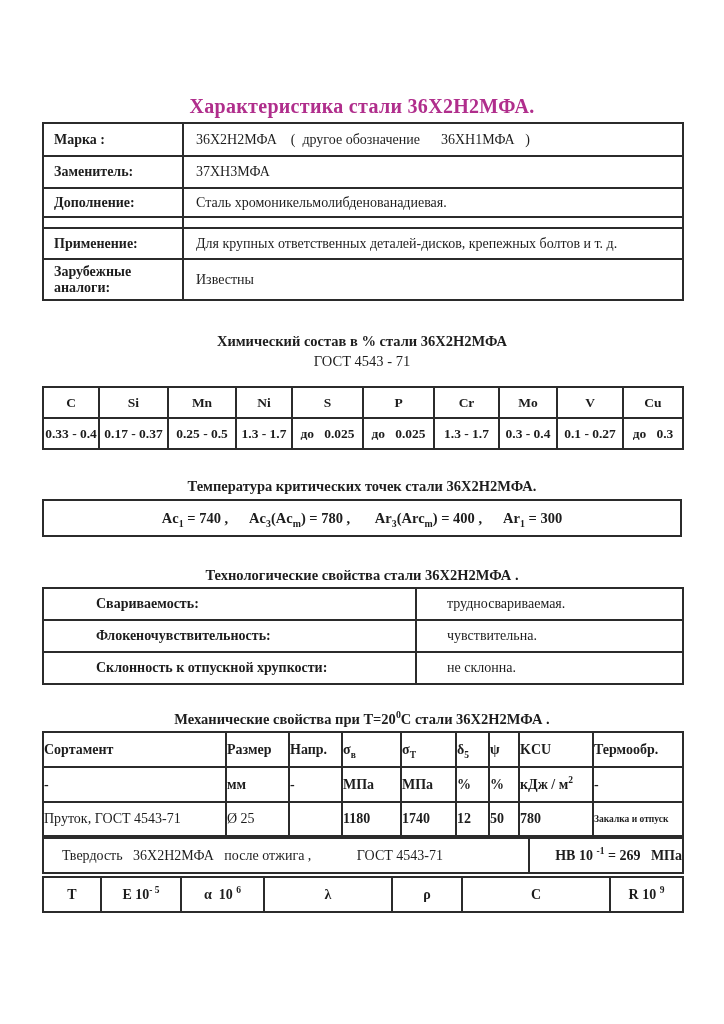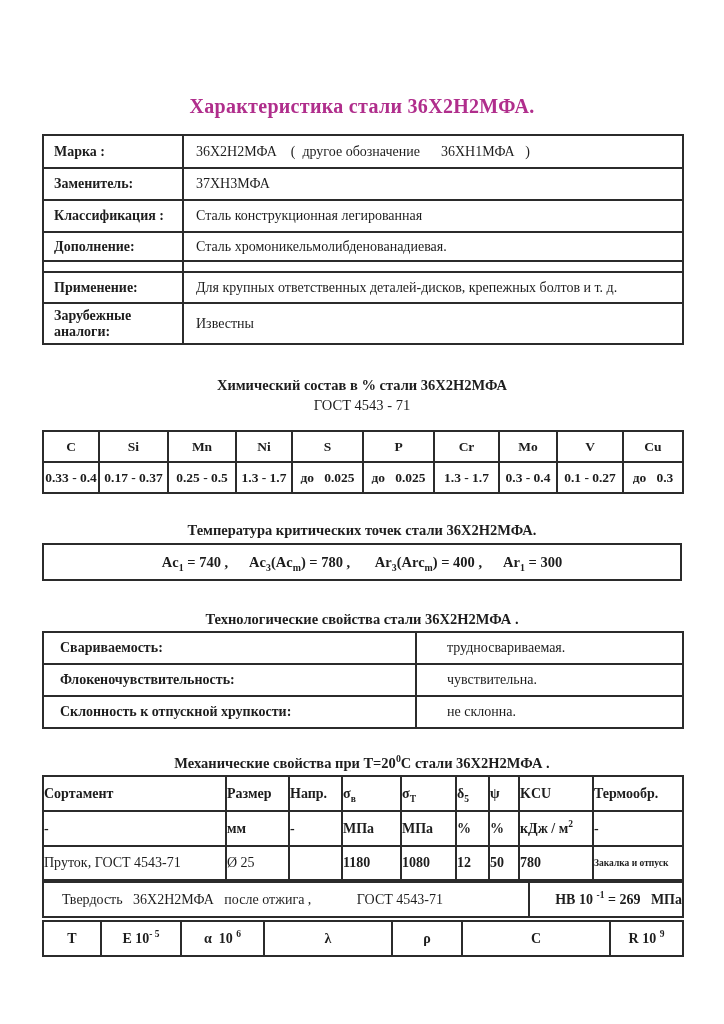--- a/index.html
+++ b/index.html
@@ -16,21 +16,21 @@
 
   table { border-collapse:collapse; width:640px; table-layout:fixed; }
   td {
     border:2px solid #2b2b2b; font-size:14px; vertical-align:middle;
     padding:0; overflow:hidden;
   }
   sup { font-size:68%; vertical-align:super; line-height:0; font-weight:bold; }
   sub { font-size:68%; vertical-align:sub;  line-height:0; font-weight:bold; }
 
   
-  .info { margin-top:16px;border-radius:10px; }
+  .info { margin-top:4px;border-radius:10px; }
   .info td.lbl { font-weight:bold; padding-left:10px; white-space:pre-wrap; }
   .info td.val { padding-left:12px; white-space:pre-wrap; }
   tr.h31 td{height:31px} tr.h30 td{height:30px} tr.h27 td{height:27px}
   tr.h9  td{height:9px}  tr.h29 td{height:29px} tr.h39 td{height:39px}
 
   
   .sec-head { text-align:center; font-weight:bold; font-size:14.5px; line-height:20px; }
   .sec-sub  { text-align:center; font-size:14.5px; line-height:20px; }
   .mt30{margin-top:30px} .mt28{margin-top:28px} .mt26{margin-top:26px} .mt24{margin-top:24px}
 
@@ -38,21 +38,21 @@
   .chem { margin-top:15px; }
   .chem td { text-align:center; font-weight:bold; font-size:13.5px; height:29px; white-space:pre-wrap; }
 
   
   .crit { margin-top:3px; }
   .crit td { height:34px; text-align:center; font-weight:bold; font-size:14.5px; white-space:pre-wrap; }
 
   
   .tech { margin-top:2px; }
   .tech td { height:30px; }
-  .tech td.lbl { font-weight:bold; padding-left:16px; }
+  .tech td.lbl { font-weight:bold; padding-left:52px; }
   .tech td.val { padding-left:30px; }
 
   
   .mech { margin-top:2px; }
   .mech td { text-align:left; font-weight:bold; font-size:14px; height:33px; white-space:pre-wrap; }
   .mech tr.data td { height:32px; }
   .mech td.plain { font-weight:normal; }
   .mech td.tiny  { font-size:9.5px; }
 
   
@@ -78,24 +78,20 @@
         <col style="width:500px">
       </colgroup>
     <tbody>
         <tr class="h31">
       <td class="lbl">Марка :</td>
       <td class="val">36Х2Н2МФА    (  другое обозначение      36ХН1МФА   )</td>
     </tr>
     <tr class="h30">
       <td class="lbl">Заменитель:</td>
       <td class="val">37ХН3МФА</td>
-    </tr>
-    <tr class="h30">
-      <td class="lbl">Классификация :</td>
-      <td class="val">Сталь конструкционная легированная</td>
     </tr>
     <tr class="h27">
       <td class="lbl">Дополнение:</td>
       <td class="val">Сталь хромоникельмолибденованадиевая.</td>
     </tr>
     <tr class="h9">
       <td class="lbl"></td>
       <td class="val"></td>
     </tr>
     <tr class="h29">
@@ -217,21 +213,21 @@
       <td>%</td>
       <td>%</td>
       <td>кДж / м<sup>2</sup></td>
       <td>-</td>
     </tr>
     <tr class="data">
       <td class="plain">Пруток, ГОСТ 4543-71</td>
       <td class="plain">Ø 25</td>
       <td class="plain"></td>
       <td>1180</td>
-      <td>1080</td>
+      <td>1740</td>
       <td>12</td>
       <td>50</td>
       <td>780</td>
       <td class="tiny">Закалка и отпуск</td>
     </tr>
   </tbody>
     </table>
 
   <table class="hard">
     <colgroup>

